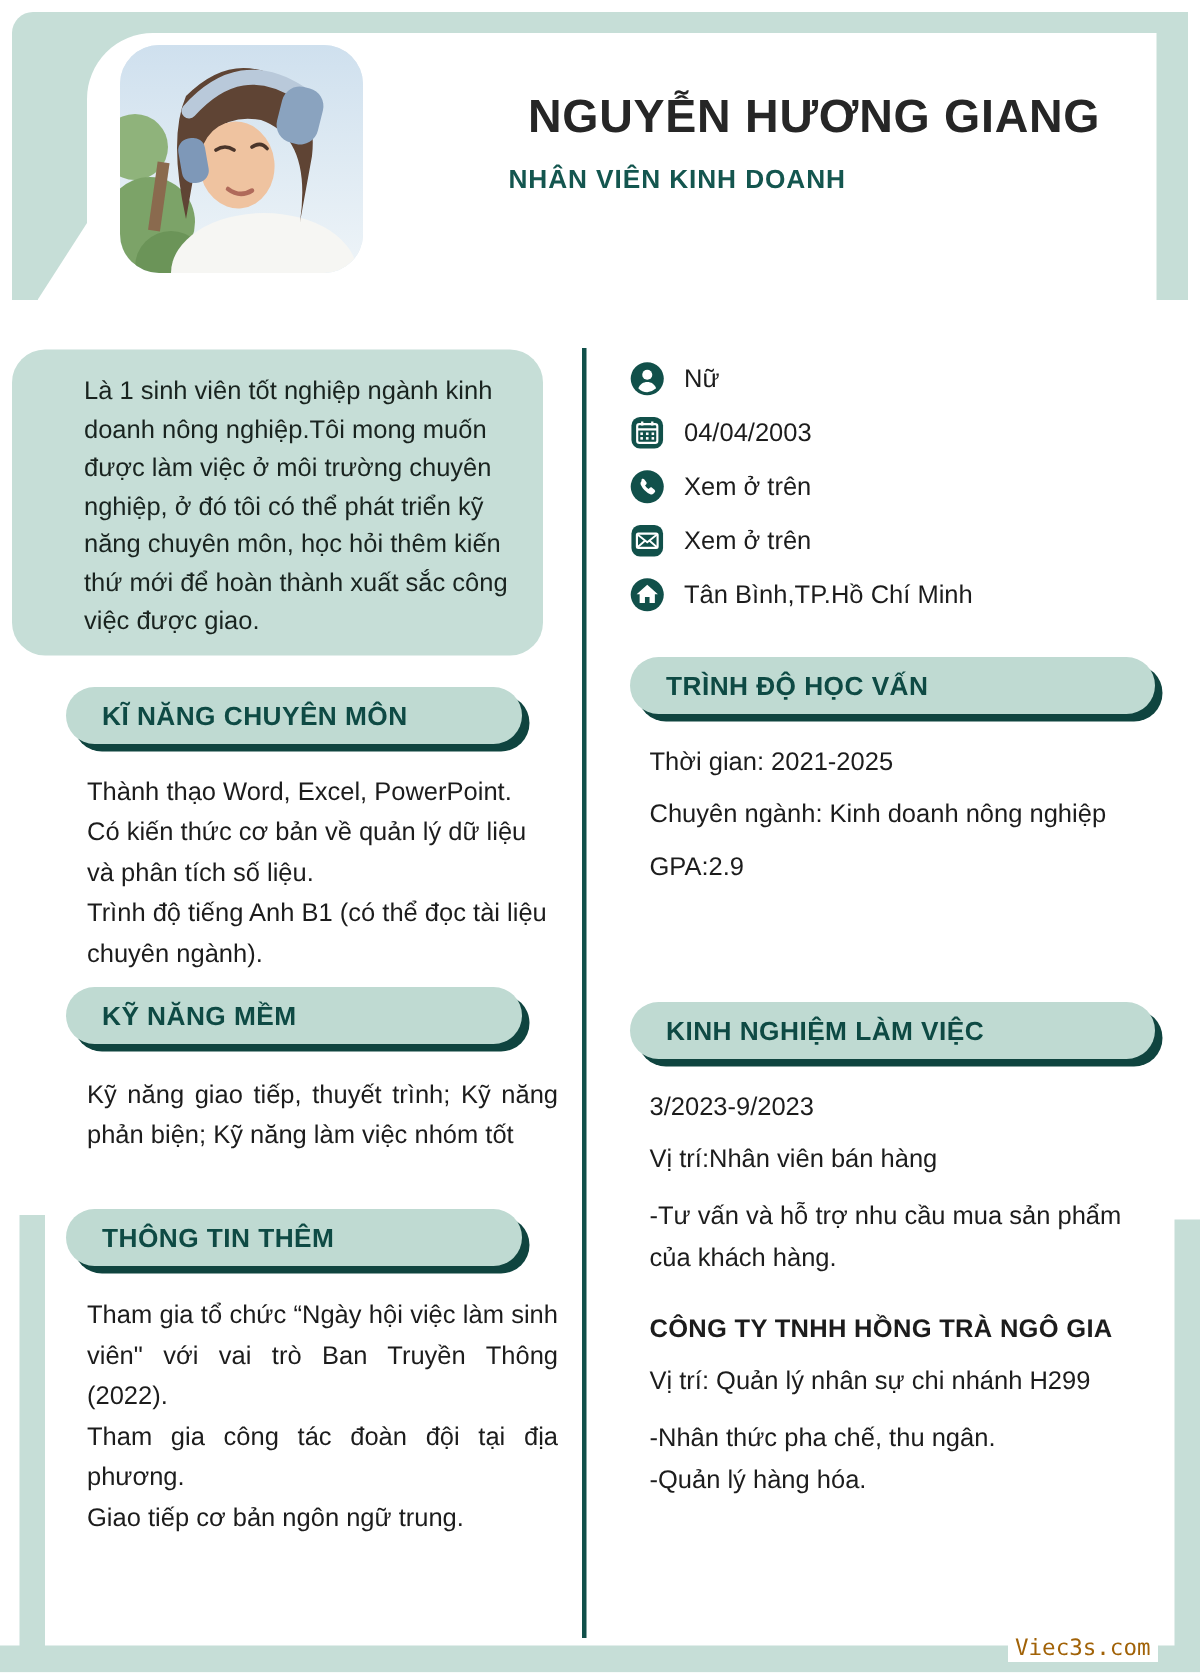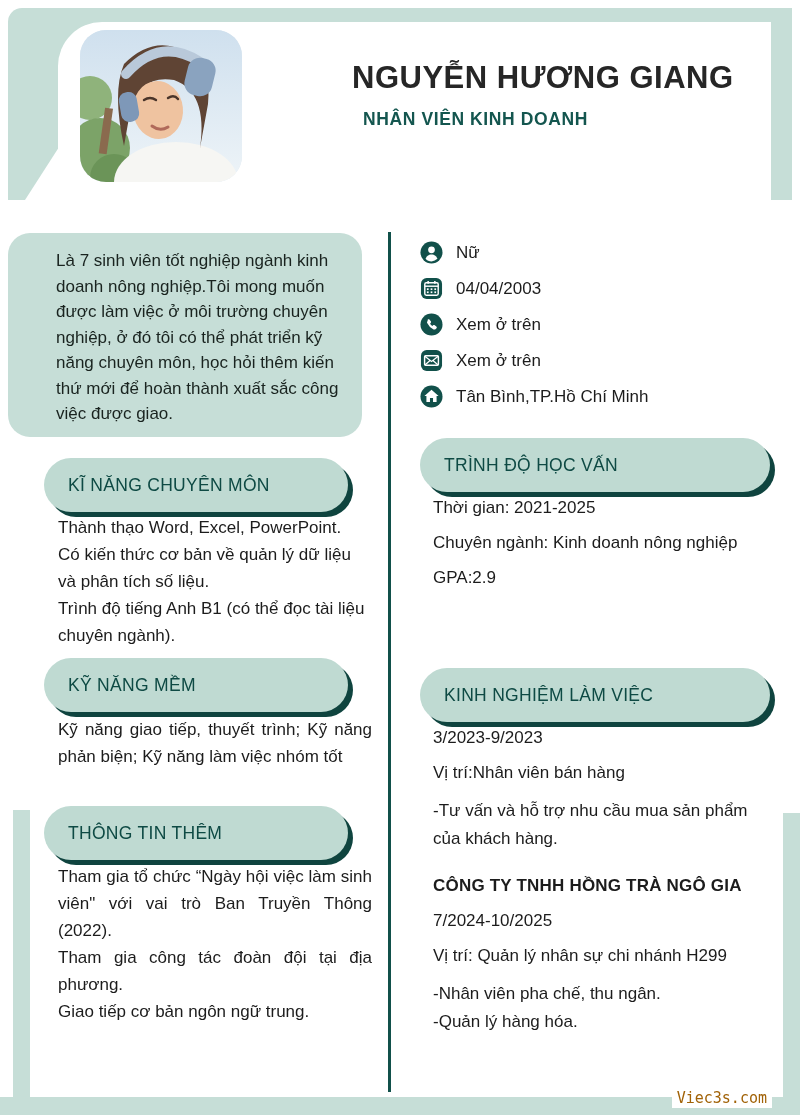--- a/index.html
+++ b/index.html
@@ -14,35 +14,35 @@
     position:relative;width:800px;height:1115px;background:#fff;
     font-family:"Liberation Sans",sans-serif;color:var(--ink);overflow:hidden;
   }
   
   .band{position:absolute;left:8px;top:8px;width:784px;height:192px;background:var(--sage);border-top-left-radius:14px;}
   .band .card{position:absolute;left:50px;top:14px;right:21px;bottom:0;background:#fff;border-top-left-radius:44px;}
   .band .tail{position:absolute;left:17px;bottom:0;width:36px;height:56px;background:#fff;clip-path:polygon(100% 0,100% 100%,0 100%);}
   .photo{position:absolute;left:80px;top:30px;width:162px;height:152px;border-radius:26px;overflow:hidden;background:#dfe9f1;}
   .photo svg{display:block;}
   .name{position:absolute;left:339px;top:60px;font-size:31px;font-weight:bold;color:#262626;letter-spacing:.5px;white-space:nowrap;margin-left:13px;}
-  .role{position:absolute;left:339px;top:109px;font-size:17.5px;font-weight:bold;color:#14564f;letter-spacing:.6px;white-space:nowrap;margin-left:24px;}
+  .role{position:absolute;left:339px;top:109px;font-size:17.5px;font-weight:bold;color:#14564f;letter-spacing:.6px;white-space:nowrap;}
   
   .summary-box{
     position:absolute;left:8px;top:233px;width:354px;height:204px;background:var(--sage);
     border-radius:22px;box-sizing:border-box;padding:15px 14px 0 48px;
     font-size:17px;line-height:25.5px;color:#19231f;
   }
   
   .divider{position:absolute;left:388px;top:232px;width:3px;height:860px;background:var(--teal);}
   
   .pill{
-    position:absolute;height:54px;border-radius:999px;background:var(--sage2);
+    position:absolute;height:38px;border-radius:999px;background:var(--sage2);
     box-shadow:5px 5px 0 var(--teal-shadow);
     display:flex;align-items:center;box-sizing:border-box;padding:0 24px;
-    font-weight:normal;font-size:17.5px;color:#0e4a44;letter-spacing:.3px;white-space:nowrap;
+    font-weight:bold;font-size:17.5px;color:#0e4a44;letter-spacing:.3px;white-space:nowrap;
   }
   .pill-l{left:44px;width:304px;}
   .pill-r{left:420px;width:350px;}
   
   .lbody{position:absolute;left:58px;width:314px;font-size:17px;line-height:27px;white-space:pre-line;}
   .just{text-align:justify;}
   
   .contact{position:absolute;left:420px;top:241px;display:flex;flex-direction:column;gap:13px;}
   .citem{display:flex;align-items:center;gap:13px;font-size:17px;height:23px;}
   .cicon{width:23px;height:23px;flex:0 0 auto;}
@@ -92,21 +92,21 @@
       <path d="M46 44 Q80 6 120 32" stroke="#b9c9da" stroke-width="10" fill="none" stroke-linecap="round"></path>
       <rect x="106" y="28" width="28" height="38" rx="12" fill="#8aa3bf" transform="rotate(14 120 47)"></rect>
       <rect x="40" y="62" width="18" height="30" rx="8" fill="#7e98b8" transform="rotate(-10 49 77)"></rect>
     </svg>
   </div>
 
   <div class="name">NGUYỄN HƯƠNG GIANG</div>
   <div class="role">NHÂN VIÊN KINH DOANH</div>
 
   <div class="summary-box">
-    <span>Là 7 sinh viên tốt nghiệp ngành kinh doanh nông nghiệp.Tôi mong muốn được làm việc ở môi trường chuyên nghiệp, ở đó tôi có thể phát triển kỹ năng chuyên môn, học hỏi thêm kiến thứ mới để hoàn thành xuất sắc công việc được giao.</span>
+    <span>Là 1 sinh viên tốt nghiệp ngành kinh doanh nông nghiệp.Tôi mong muốn được làm việc ở môi trường chuyên nghiệp, ở đó tôi có thể phát triển kỹ năng chuyên môn, học hỏi thêm kiến thứ mới để hoàn thành xuất sắc công việc được giao.</span>
   </div>
 
   <div class="divider"></div>
 
   <div class="pill pill-l" style="top:458px">
     <span>KĨ NĂNG CHUYÊN MÔN</span>
   </div>
   <div class="lbody" style="top:514px">Thành thạo Word, Excel, PowerPoint.
 Có kiến thức cơ bản về quản lý dữ liệu và phân tích số liệu.
 Trình độ tiếng Anh B1 (có thể đọc tài liệu chuyên ngành).</div>
@@ -187,23 +187,22 @@
     <span>KINH NGHIỆM LÀM VIỆC</span>
   </div>
   <div class="rblock" style="top:727px">
     <div class="job">
       <p class="row">3/2023-9/2023</p>
       <p class="row">Vị trí:Nhân viên bán hàng</p>
       <p class="row detail">-Tư vấn và hỗ trợ nhu cầu mua sản phẩm của khách hàng.</p>
     </div>
     <div class="job">
       <p class="row bold">CÔNG TY TNHH HỒNG TRÀ NGÔ GIA</p>
-      <p class="row">7/2024-10/2025</p>
       <p class="row">Vị trí: Quản lý nhân sự chi nhánh H299</p>
-      <p class="row detail" style="margin-bottom:0">-Nhân viên pha chế, thu ngân.</p>
+      <p class="row detail" style="margin-bottom:0">-Nhân thức pha chế, thu ngân.</p>
       <p class="row detail">-Quản lý hàng hóa.</p>
     </div>
   </div>
 
   <div class="strip-left"></div>
   <div class="strip-right"></div>
   <div class="footer-band"></div>
   <div class="watermark">Viec3s.com</div>
 
 </div>

